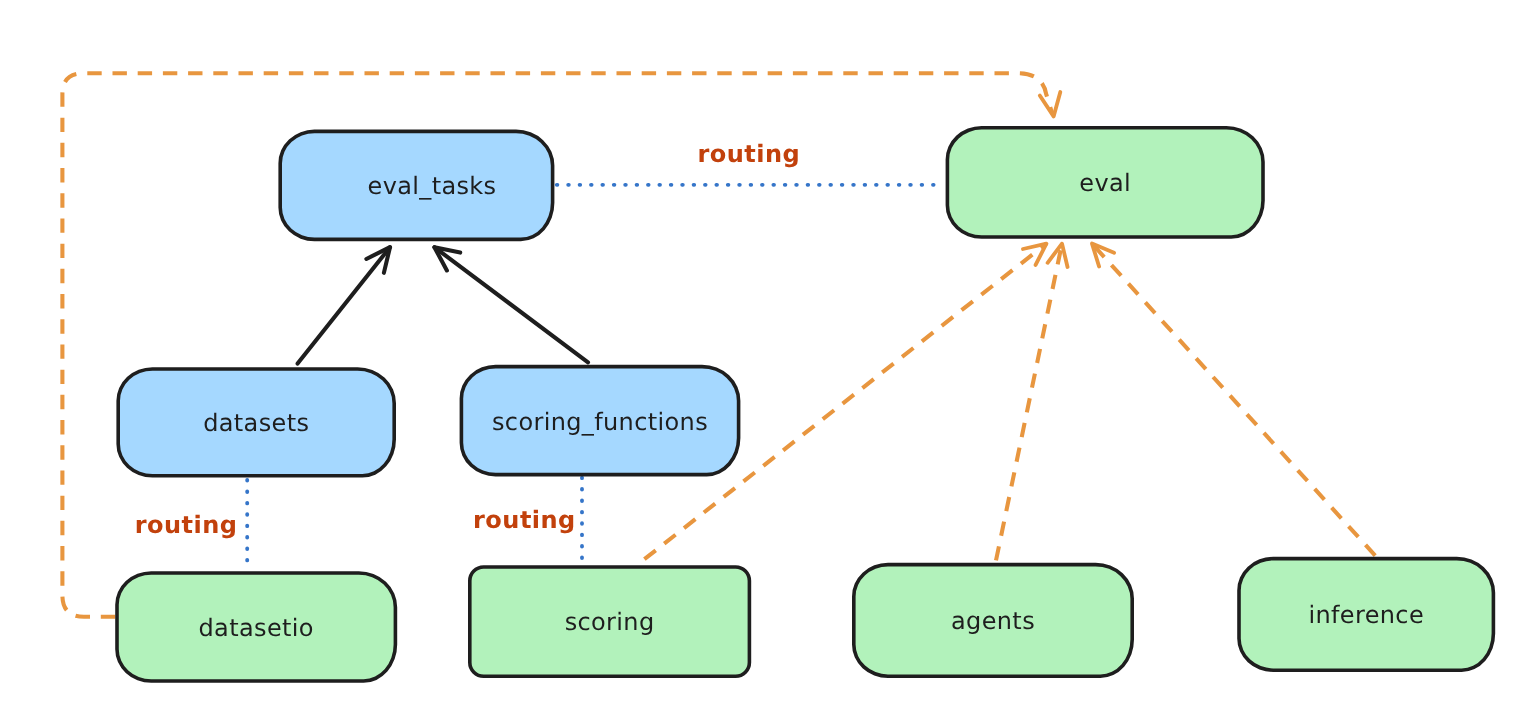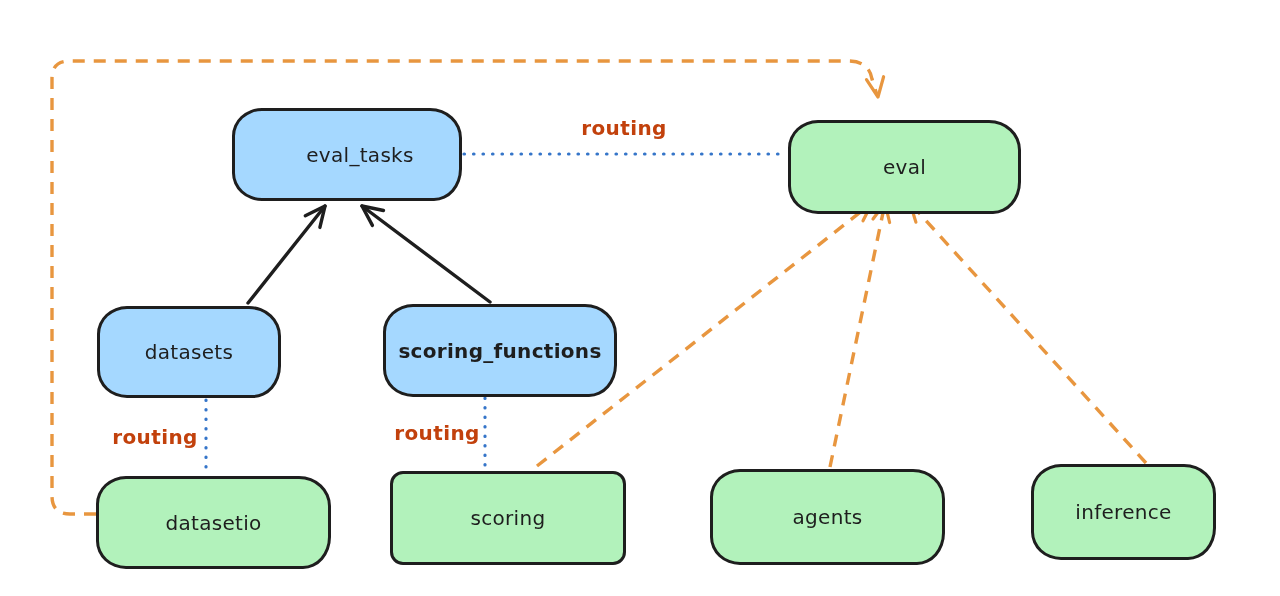--- a/index.html
+++ b/index.html
@@ -69,45 +69,45 @@
     <path d="M 889.6 222.5 L 885 203 L 873 219" stroke="#e8963f" stroke-width="3.2" fill="none" stroke-linecap="round" stroke-linejoin="round"></path>
 
     <path d="M 1146 463 L 910 203" stroke="#e8963f" stroke-width="3.4" fill="none" stroke-dasharray="12 9"></path>
     <path d="M 928.4 210.7 L 910 203 L 915.9 222.1" stroke="#e8963f" stroke-width="3.2" fill="none" stroke-linecap="round" stroke-linejoin="round"></path>
   </svg>
 
   <div class="node blue" style="left:232px; top:108px; width:230px; height:93px;padding-left:26px;">
     <span>eval_tasks</span>
   </div>
 
-  <div class="node green" style="left:788px; top:105px; width:233px; height:94px;margin-top:15px;">
+  <div class="node green" style="left:788px; top:105px; width:266px; height:94px;">
     <span>eval</span>
   </div>
 
-  <div class="node blue" style="left:97px; top:306px; width:184px; height:92px;">
+  <div class="node blue" style="left:97px; top:306px; width:233px; height:92px;">
     <span>datasets</span>
   </div>
 
-  <div class="node blue" style="left:383px; top:304px; width:234px; height:93px;font-weight:bold;">
+  <div class="node blue" style="left:383px; top:304px; width:234px; height:93px;">
     <span>scoring_functions</span>
   </div>
 
   <div class="node green" style="left:96px; top:476px; width:235px; height:93px;text-align:right;">
     <span>datasetio</span>
   </div>
 
   <div class="node green" style="left:390px; top:471px; width:236px; height:94px;border-radius:13px;">
     <span>scoring</span>
   </div>
 
   <div class="node green" style="left:710px; top:469px; width:235px; height:96px;justify-content:center;">
     <span>agents</span>
   </div>
 
-  <div class="node green" style="left:1031px; top:464px; width:185px; height:96px;">
+  <div class="node green" style="left:1031px; top:464px; width:215px; height:96px;">
     <span>inference</span>
   </div>
 
   <div class="edge-label" style="left:564px; top:116px;">routing</div>
 
   <div class="edge-label" style="left:95px; top:425px;">routing</div>
 
   <div class="edge-label" style="left:377px; top:421px;">routing</div>
 
 </div>

